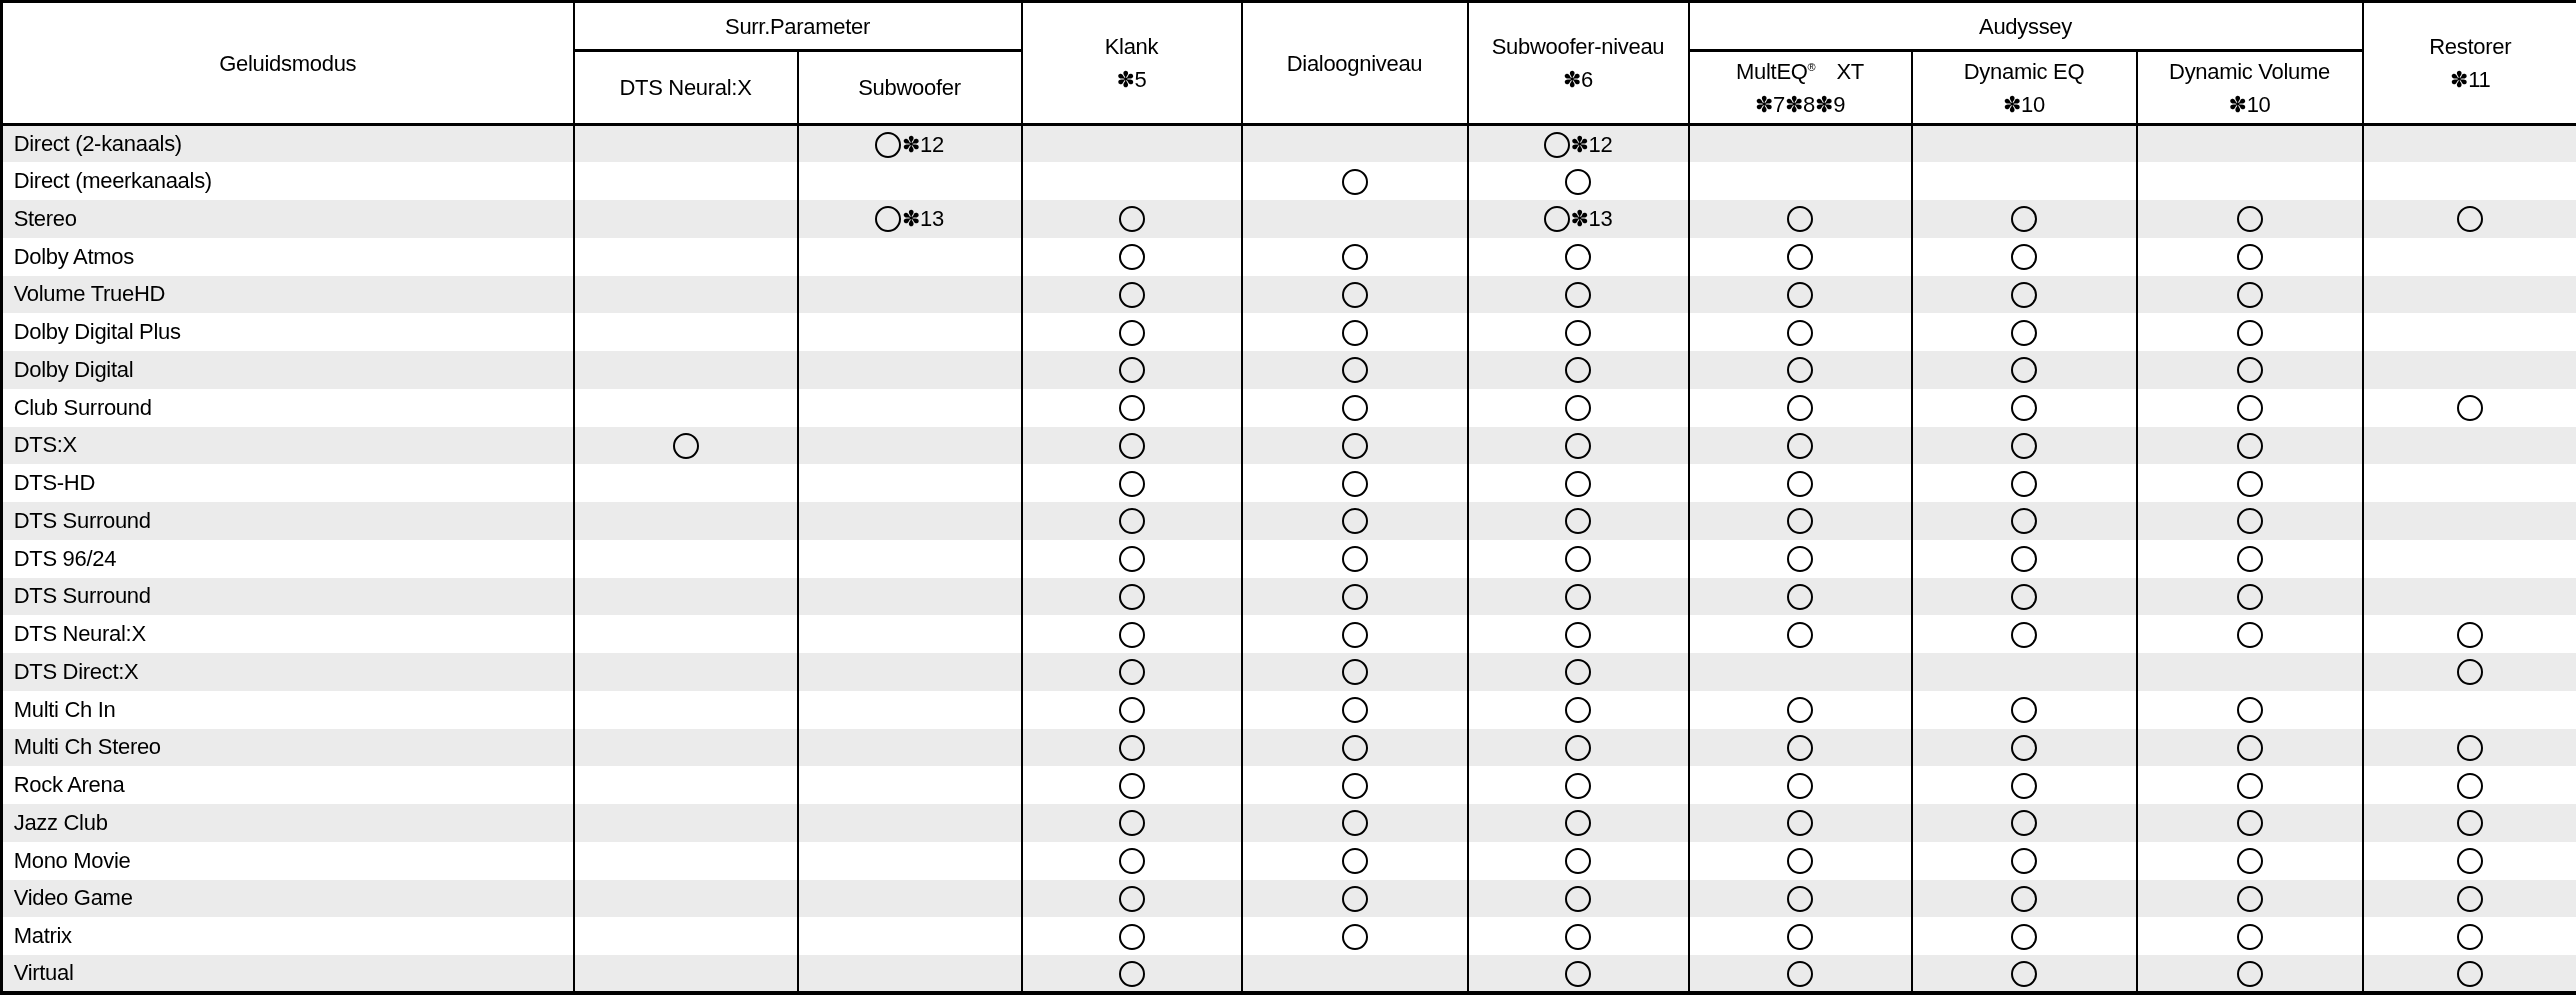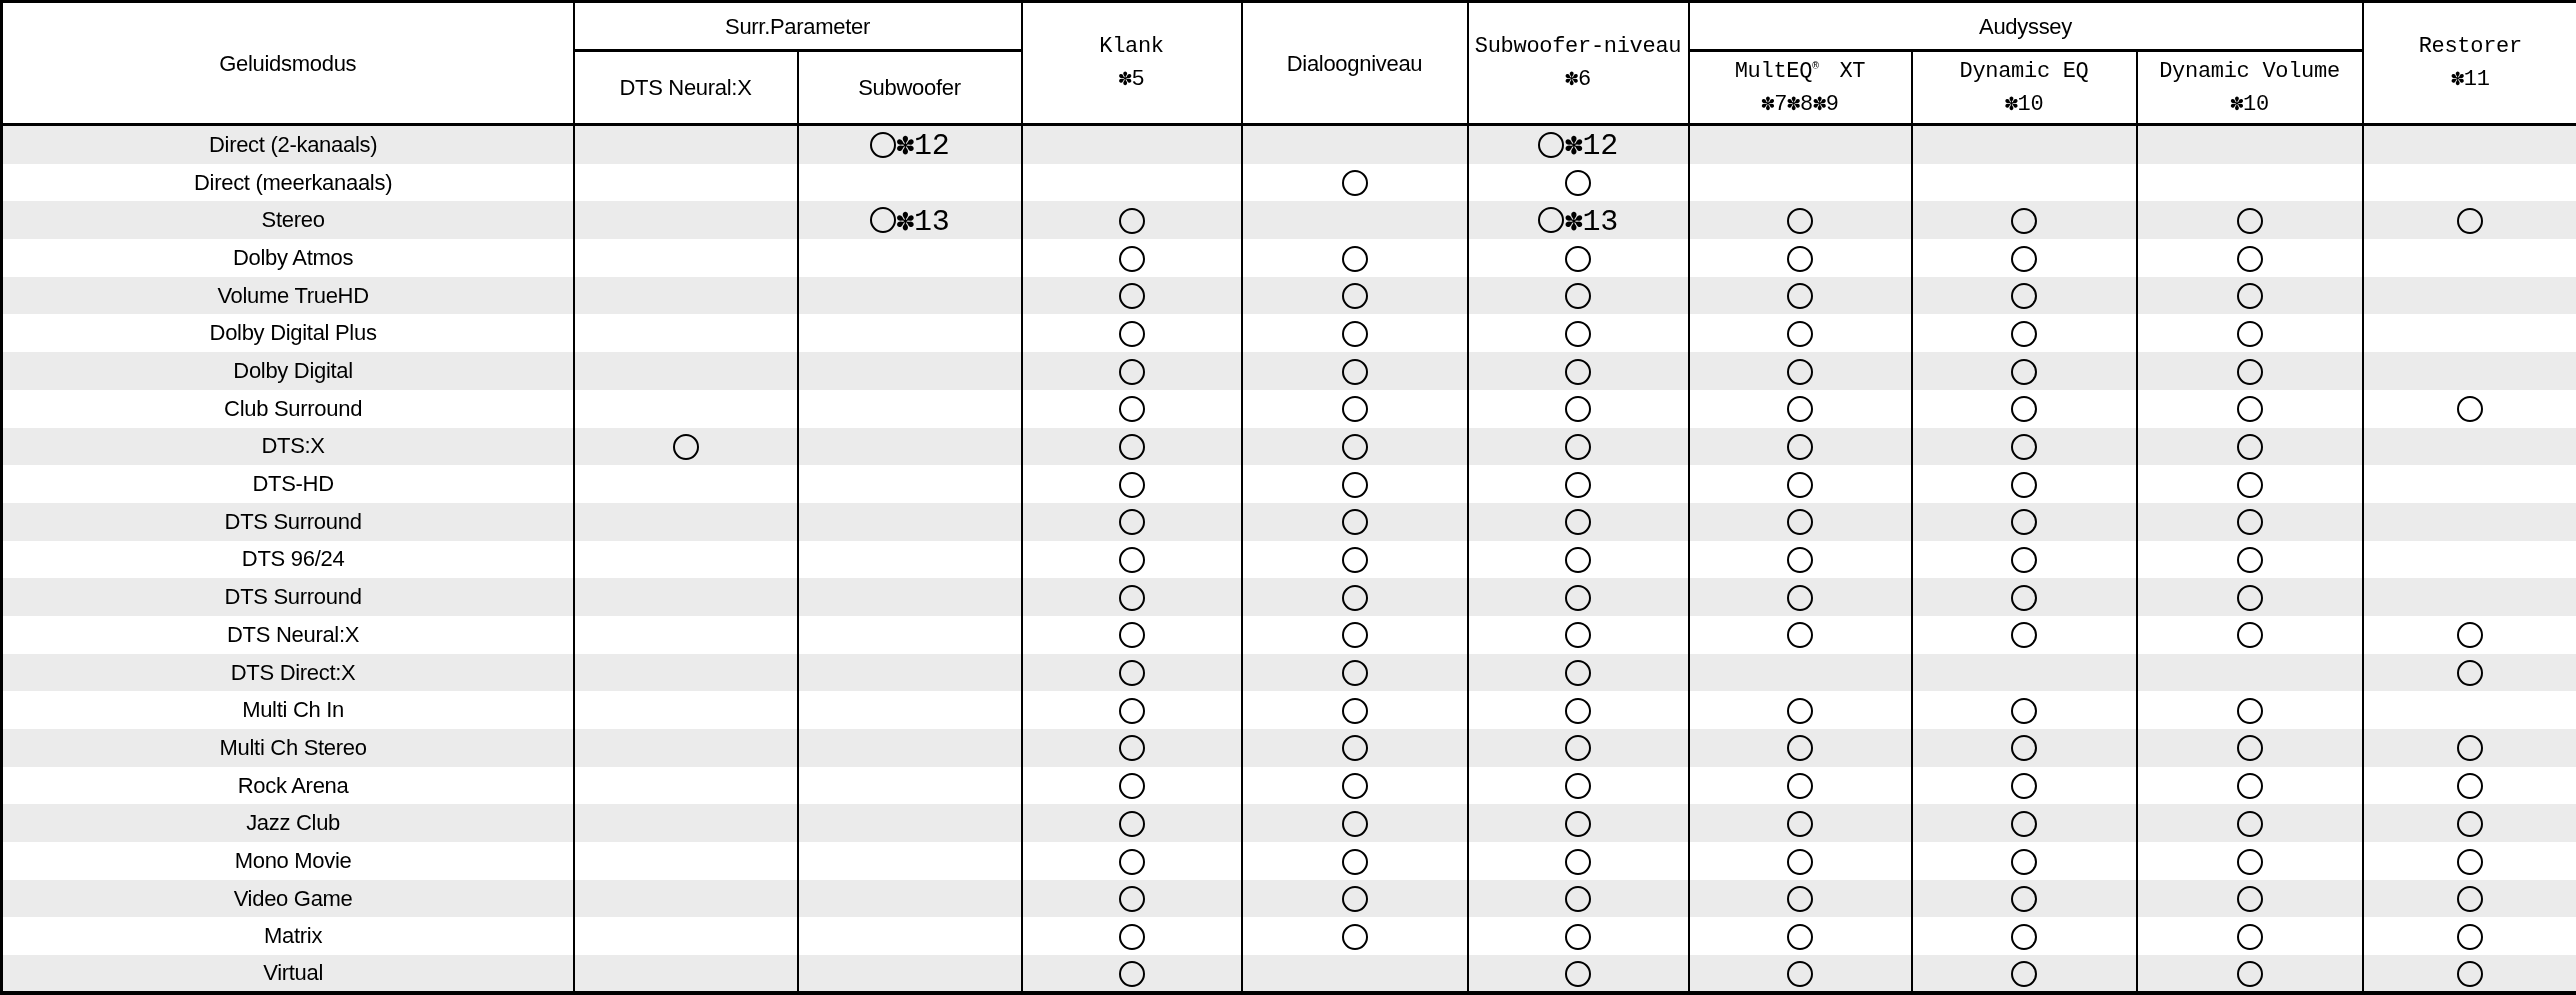--- a/index.html
+++ b/index.html
@@ -28,21 +28,21 @@
     background: #fff;
     border-bottom: 3.1px solid #000;
     line-height: 1.5;
     padding: 1.5px 3.1px;
   }
   thead tr.h-top { height: 49px; }
   thead tr.h-sub { height: 74px; }
 
   tbody td { height: 37px; text-align: center; vertical-align: middle; padding: 0; }
   tbody td.mode {
-    text-align: center;
+    text-align: left;
     padding-left: 10.7px;
     white-space: nowrap;
     overflow: hidden;
   }
   tbody tr:nth-child(odd) { background: #ebebeb; }
   tbody tr:nth-child(even) { background: #ffffff; }
 
   .markwrap {
     display: inline-flex;
     align-items: center;
@@ -51,22 +51,22 @@
     vertical-align: middle;
   }
   .circle {
     display: inline-block;
     width: 26px; height: 26px;
     border: 2.3px solid #000;
     border-radius: 50%;
     background: transparent;
     flex: 0 0 auto;
   }
-  .note { font-size: 30px; letter-spacing: -0.4px; white-space: nowrap; }
-  .note, .hnote { font-family: Liberation Mono, monospace; }
+  .note { font-size: 22px; letter-spacing: -0.4px; white-space: nowrap; }
+  .note, .hnote { font-family: Liberation Sans, sans-serif; }
   .hnote { display: block; }
   sup.reg { font-size: 0.5em; vertical-align: super; line-height: 0; }
   .xt { margin-left: 21px; }
 </style>
 </head>
 <body>
 
 <div class="page">
   <table class="matrix">
     <colgroup>

